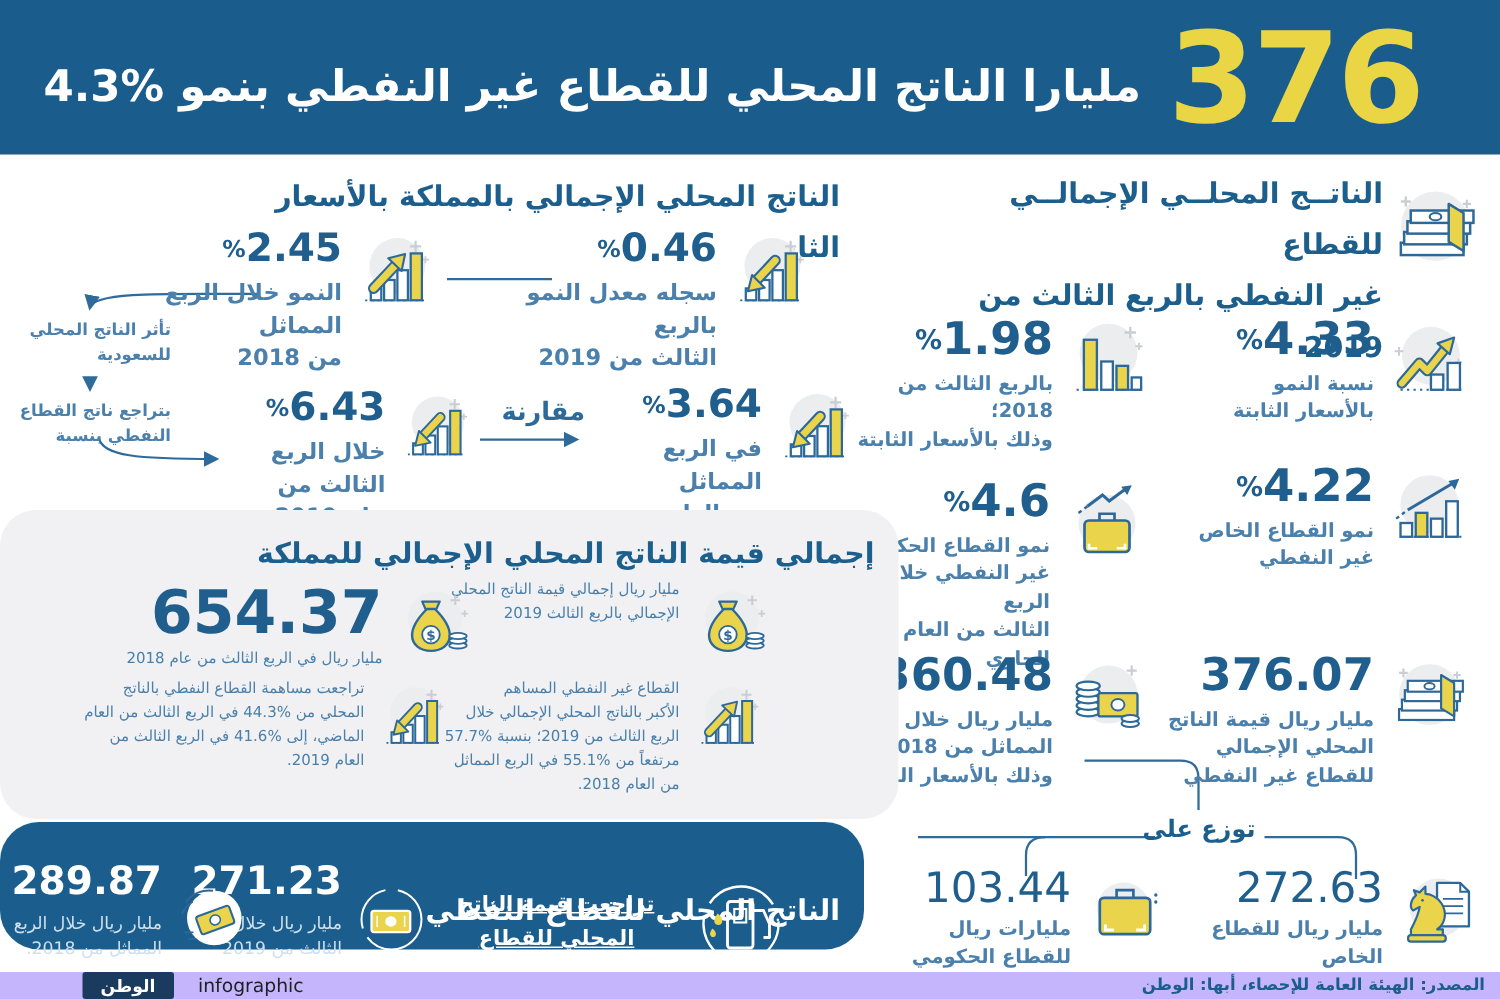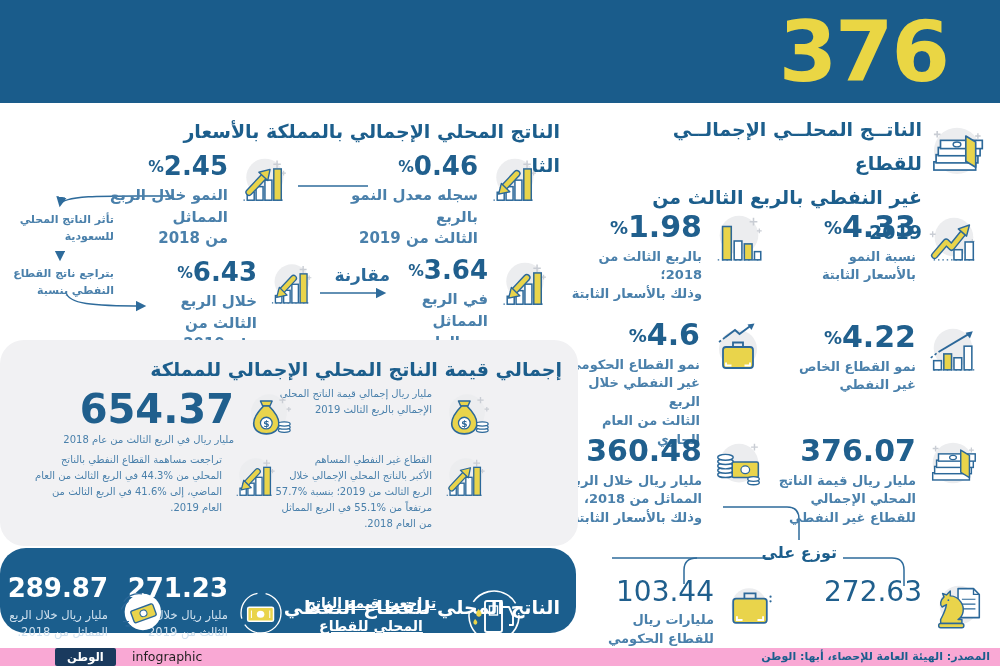--- a/index.html
+++ b/index.html
@@ -20,32 +20,32 @@
   .v30{font-size:30px;} .v26{font-size:26px;} .v32{font-size:40px;} .v28{font-size:28px;font-weight:normal;}
   .desc{font-size:13px;font-weight:bold;color:#4A80AB;line-height:1.45;white-space:pre-line;margin-top:3px;}
   .desc.small{font-size:15px;}
   .para{font-size:10px;font-weight:normal;color:#4A80AB;line-height:1.6;white-space:pre-line;}
   
   .sec-title{position:absolute;font-size:19px;font-weight:bold;color:#1C5E8C;white-space:pre-line;line-height:1.8;text-align:right;}
   .chain{position:absolute;font-size:11px;font-weight:bold;color:#4A80AB;line-height:1.5;white-space:pre-line;text-align:right;}
   .cmp{position:absolute;font-size:17px;font-weight:bold;color:#2B6A9A;}
   .dist{position:absolute;font-size:16px;font-weight:bold;color:#1C5E8C;}
   
-  .sec2{position:absolute;top:340px;left:0;width:578px;height:206px;background:#F1F1F3;border-radius:24px;}
+  .sec2{position:absolute;top:340px;left:0;width:578px;height:206px;background:#F1F1F3;border-radius:24px;padding-left:21px;}
   .sec3{position:absolute;top:548px;left:0;width:576px;height:85px;background:#1B5E8D;border-radius:26px;}
   .sec3 .sec-title{color:#FFFFFF;margin-top:36px;}
   .sec3 .val{color:#FFFFFF;}
   .sec3 .desc{color:#CFE0EE;font-size:11.5px;font-weight:normal;}
   .lead{font-size:14px;font-weight:bold;color:#FFFFFF;line-height:1.65;white-space:pre-line;text-align:center;margin-top:8px;text-decoration:underline;}
   
   .wires{position:absolute;top:0;left:0;pointer-events:none;}
   .w{stroke:#2E6B9B;stroke-width:1.5;fill:none;}
   .ww{stroke:#FFFFFF;stroke-width:1.5;fill:none;}
   
-  .foot{position:absolute;left:0;bottom:0;width:1000px;height:18px;background:#f9a8d4;}
+  .foot{position:absolute;left:0;bottom:0;width:1000px;height:18px;background:#c4b5fd;}
   .badge{position:absolute;left:55px;top:0;height:18px;background:#1A3A5E;color:#fff;
          font-size:11.5px;font-weight:bold;line-height:18px;padding:0 12px;border-radius:2px;}
   .infog{position:absolute;left:132px;top:0;font-size:12.5px;color:#1F1F1F;line-height:18px;direction:ltr;}
   .src{position:absolute;right:10px;top:0;font-size:11px;font-weight:bold;color:#1B5E8D;line-height:18px;}
 </style>
 </head>
 <body>
 
 <svg width="0" height="0" style="position:absolute" aria-hidden="true">
 <defs>
@@ -193,20 +193,21 @@
       <ellipse cx="31.5" cy="31.7" rx="4" ry="3.8" fill="#FFFFFF" stroke="#2C6899" stroke-width="1.2"></ellipse>
     </g>
   </symbol>
 </defs>
 </svg>
 
 <div class="canvas">
 
   <div class="hdr">
     <div class="hdr-num">376</div>
+    <div class="hdr-title">مليارا الناتج المحلي للقطاع غير النفطي بنمو %4.3</div>
   </div>
 
   <svg class="wires" width="1000" height="666" viewBox="0 0 1000 666">
     <defs>
       <marker id="mb" markerWidth="9" markerHeight="9" refX="5.5" refY="3.5" orient="auto">
         <path d="M0 0 L7 3.5 L0 7 Z" fill="#2E6B9B"></path>
       </marker>
       <marker id="mw" markerWidth="9" markerHeight="9" refX="5.5" refY="3.5" orient="auto">
         <path d="M0 0 L7 3.5 L0 7 Z" fill="#FFFFFF"></path>
       </marker>
@@ -250,21 +251,21 @@
           <use href="#sy-bars"></use>
         </svg>
       </span>
     <div class="txt" style="width:140px">
       <div class="val v30"><span class="pct">%</span><span>1.98</span></div>
       <div class="desc">بالربع الثالث من 2018؛
 وذلك بالأسعار الثابتة</div>
     </div>
   </div>
 
-  <div class="stat" style="right:18px;top:320px">
+  <div class="stat" style="right:18px;top:308px">
     <span class="icn">
         <svg width="58" height="58">
           <use href="#sy-bars-up-blue"></use>
         </svg>
       </span>
     <div class="txt" style="width:130px">
       <div class="val v30"><span class="pct">%</span><span>4.22</span></div>
       <div class="desc">نمو القطاع الخاص
 غير النفطي</div>
     </div>
@@ -315,20 +316,22 @@
   <div class="dist" style="right:163px;top:543px">توزع على</div>
 
   <div class="stat" style="right:12px;top:576px">
     <span class="icn">
         <svg width="58" height="58">
           <use href="#sy-knight-doc"></use>
         </svg>
       </span>
     <div class="txt" style="width:115px">
       <div class="val v28"><span class="pct"></span><span>272.63</span></div>
+      <div class="desc">مليار ريال للقطاع
+الخاص</div>
     </div>
   </div>
 
   <div class="stat" style="right:222px;top:576px">
     <span class="icn">
         <svg width="56" height="56">
           <use href="#sy-case"></use>
         </svg>
       </span>
     <div class="txt" style="width:120px">
@@ -379,21 +382,21 @@
       </span>
     <div class="txt" style="width:118px">
       <div class="val v26"><span class="pct">%</span><span>6.43</span></div>
       <div class="desc small">خلال الربع الثالث من
 عام 2019،</div>
     </div>
   </div>
 
   <div class="cmp" style="right:610px;top:265px">مقارنة</div>
 
-  <div class="stat" style="right:448px;top:256px">
+  <div class="stat" style="right:428px;top:256px">
     <span class="icn">
         <svg width="56" height="56">
           <use href="#sy-bars-down"></use>
         </svg>
       </span>
     <div class="txt" style="width:120px">
       <div class="val v26"><span class="pct">%</span><span>3.64</span></div>
       <div class="desc small">في الربع المماثل
 من العام الماضي</div>
     </div>

